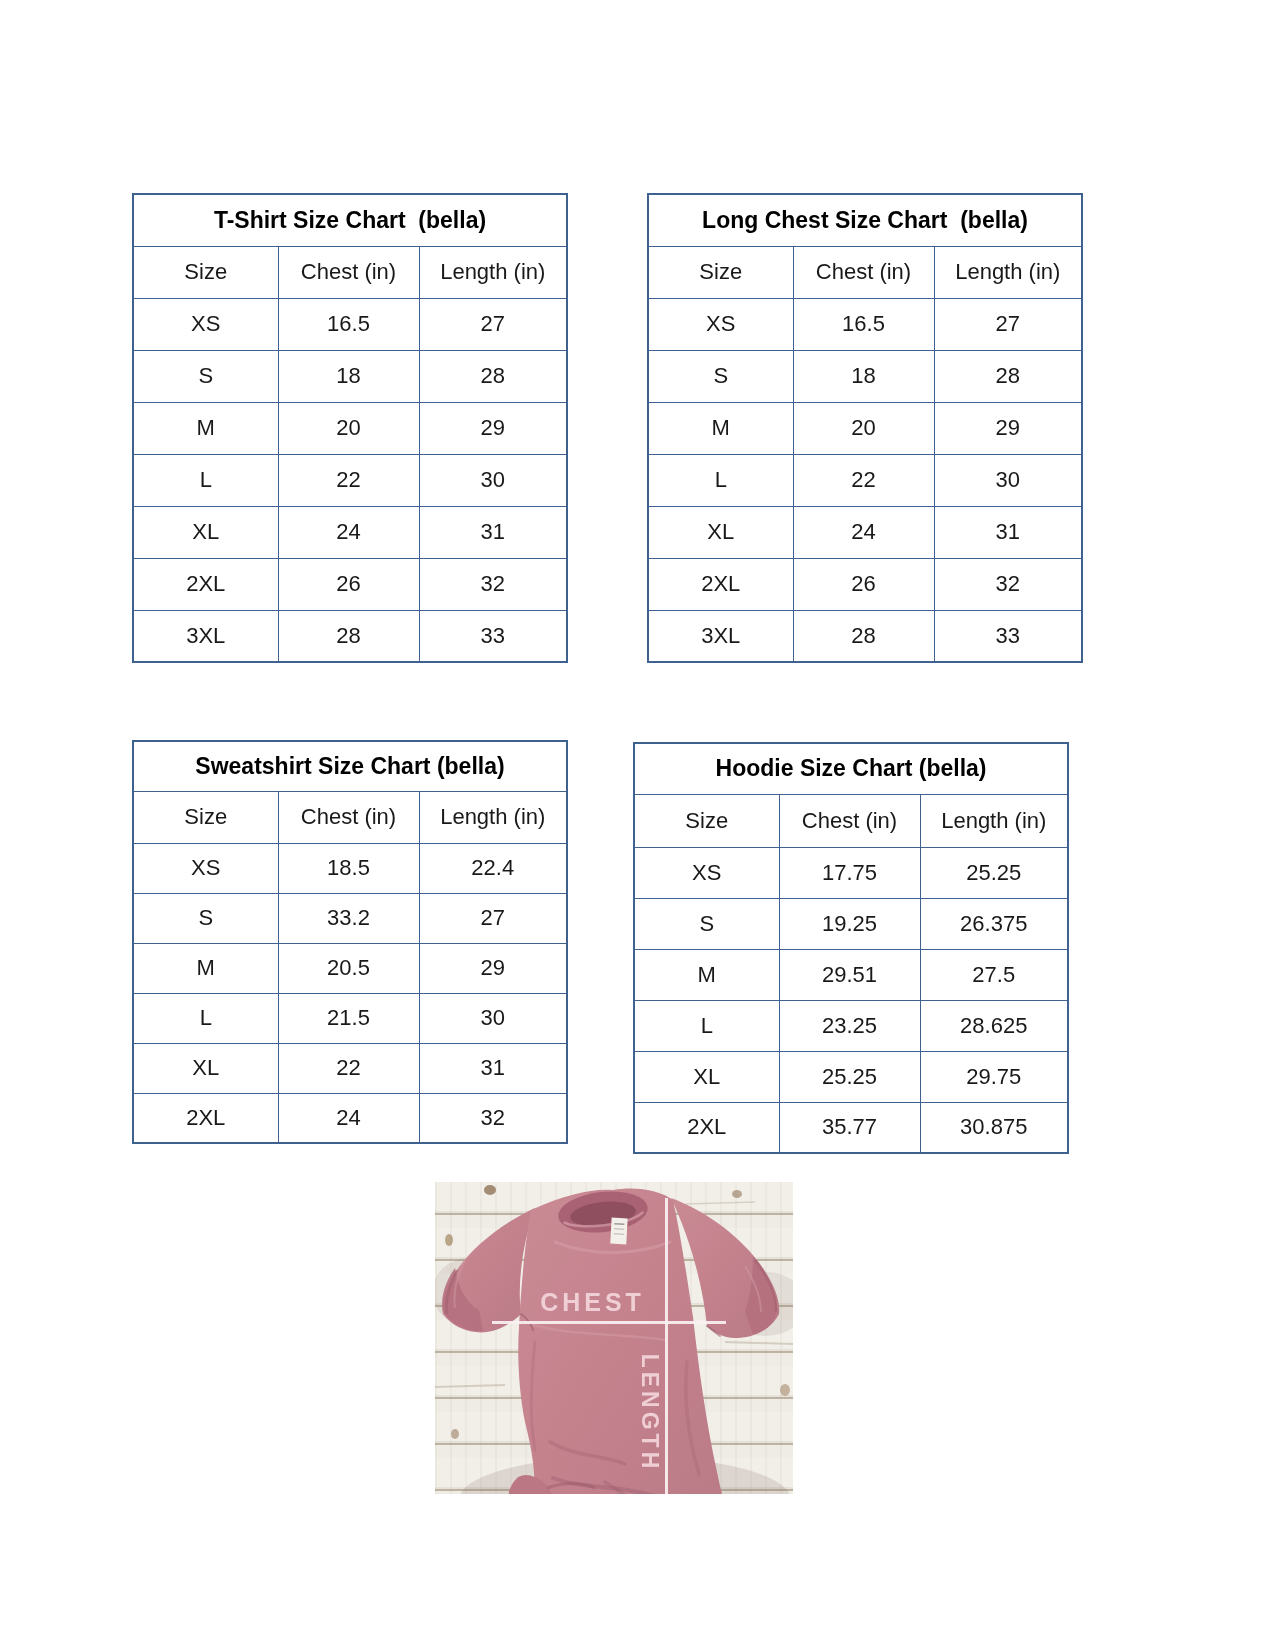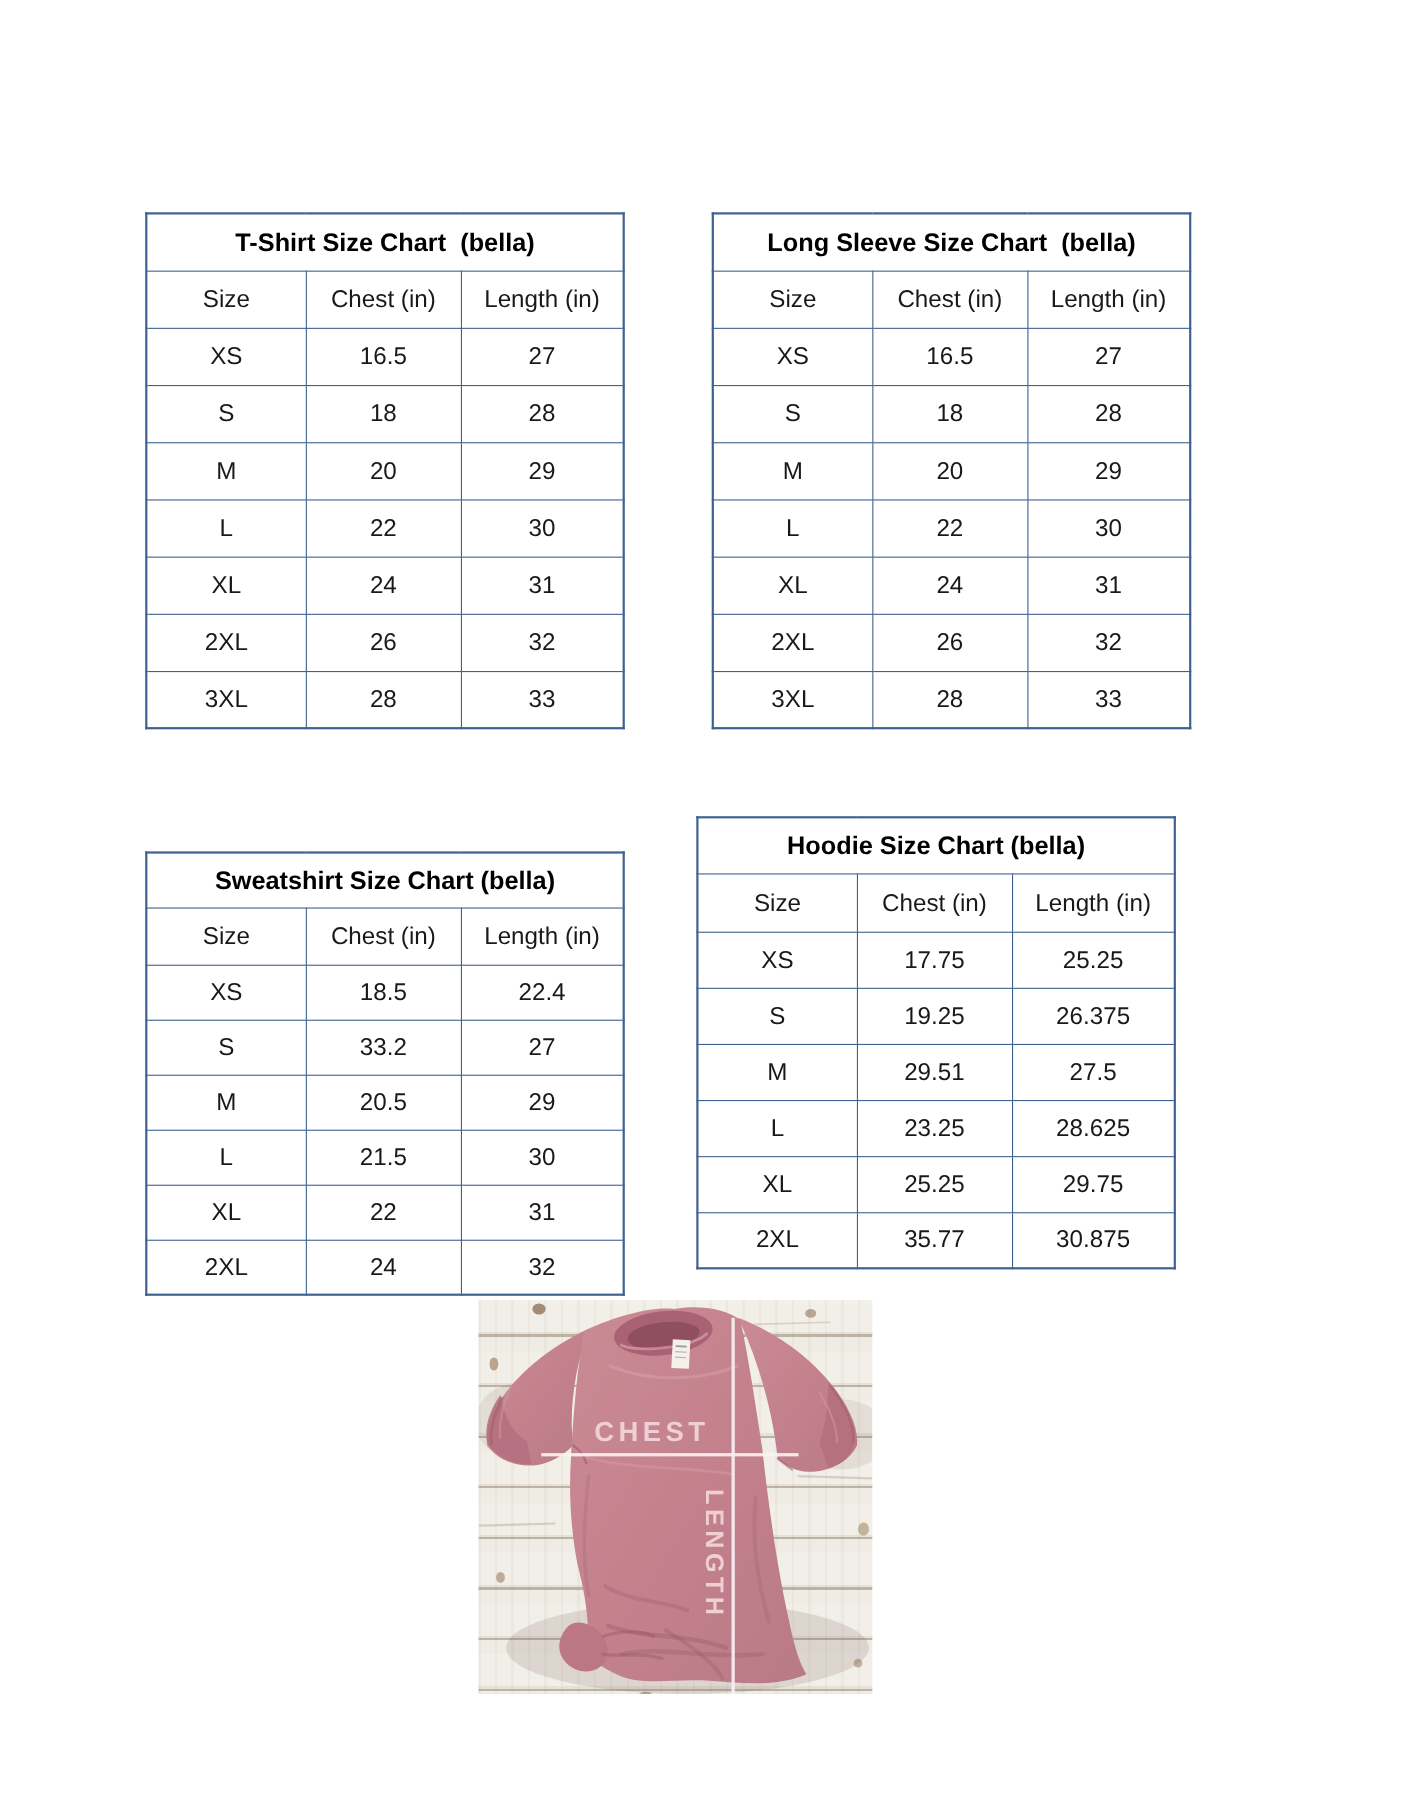--- a/index.html
+++ b/index.html
@@ -29,39 +29,39 @@
     overflow:hidden;
   }
   table.size-table td.title-cell {
     font-weight:bold;
     font-size:23px;
     color:#000;
     white-space:pre;
   }
   #tbl-tshirt     { left:132px; top:193px; width:434px; }
   #tbl-longsleeve { left:647px; top:193px; width:434px; }
-  #tbl-sweatshirt { left:132px; top:740px; width:434px;margin-top:34px; }
+  #tbl-sweatshirt { left:132px; top:740px; width:434px; }
   #tbl-hoodie     { left:633px; top:742px; width:434px; }
 
   #tbl-tshirt tr, #tbl-longsleeve tr { height:52px;margin-top:36px; }
   #tbl-sweatshirt tr { height:50px; }
   #tbl-hoodie tr { height:51px; }
   #tbl-sweatshirt tr.header-row { height:52px; }
   #tbl-hoodie tr.header-row { height:53px; }
   table.size-table tr.title-row { height:49px; }
 
   col.c-size   { width:145px; }
   col.c-chest  { width:141px; }
   col.c-length { width:148px; }
 
   
   .photo {
     position:absolute;
     left:435px; top:1182px;
-    width:358px; height:358px;
+    width:358px; height:312px;
     overflow:hidden;
     
     background:
       repeating-linear-gradient(90deg, rgba(150,138,120,0.07) 0 2px, rgba(0,0,0,0) 2px 15px),
       repeating-linear-gradient(180deg,
         #f2efe9 0 29px,
         #e6e2d9 29px 31px,
         #bdb3a2 31px 33px,
         #efece5 33px 46px);
   }
@@ -146,21 +146,21 @@
 </table>
 
 <table class="size-table" id="tbl-longsleeve">
   <colgroup>
       <col class="c-size">
       <col class="c-chest">
       <col class="c-length">
     </colgroup>
   <tbody>
     <tr class="title-row">
-      <td class="title-cell" colspan="3">Long Sleeve Size Chart  (bella)</td>
+      <td class="title-cell" colspan="3">Long Chest Size Chart  (bella)</td>
     </tr>
   <tr class="header-row">
         <td>Size</td>
         <td>Chest (in)</td>
         <td>Length (in)</td>
       </tr>
       <tr class="data-row">
         <td>XS</td>
         <td>16.5</td>
         <td>27</td>

